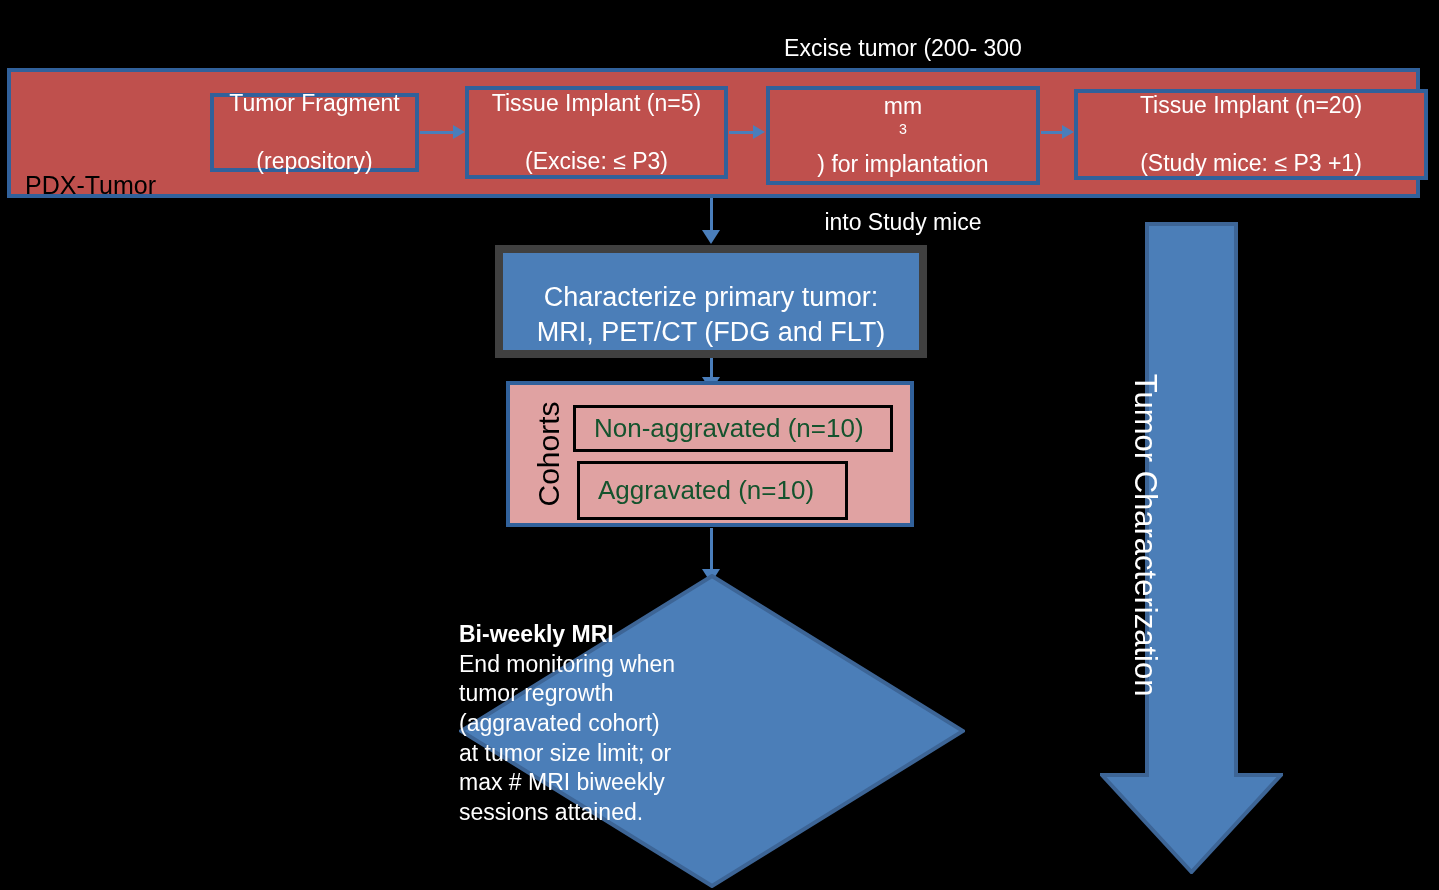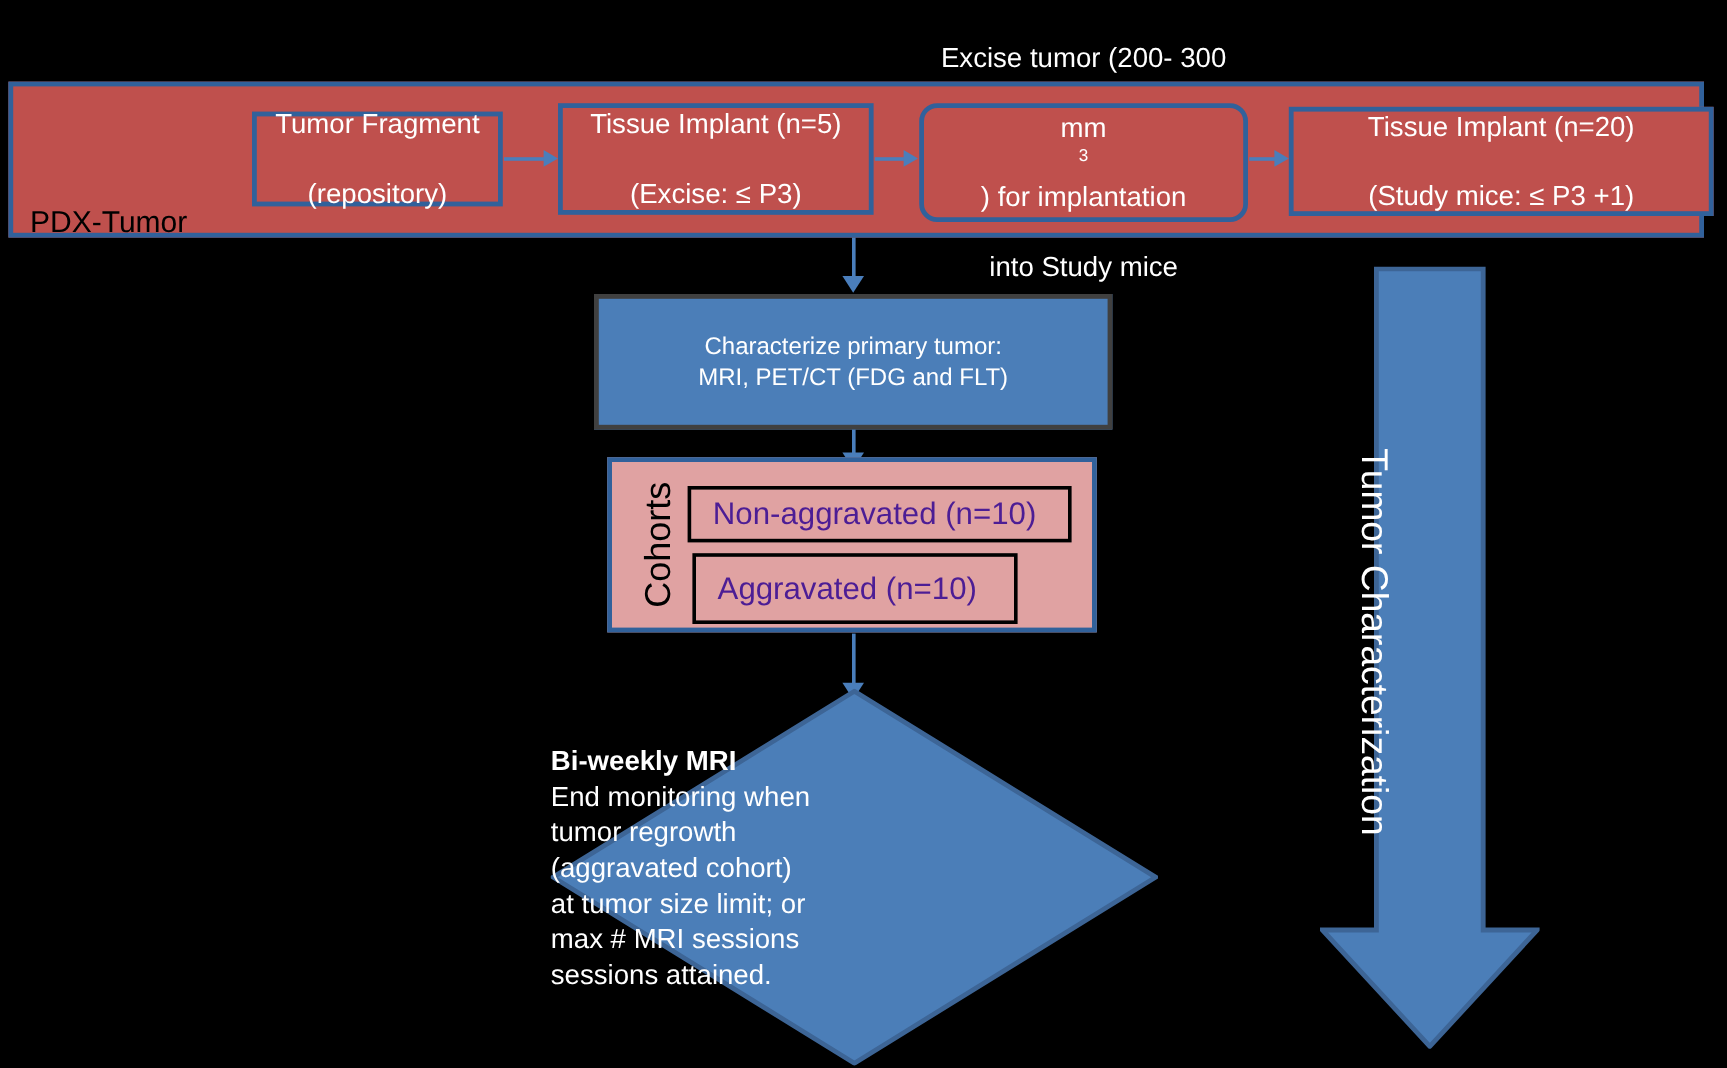--- a/index.html
+++ b/index.html
@@ -21,21 +21,21 @@
   }
 
   .pbox{
     position:absolute;box-sizing:border-box;
     background:#BF504D;border:4px solid #31619B;
     color:#fff;display:flex;align-items:center;justify-content:center;
     text-align:center;font-size:23px;line-height:1.26;
   }
   #box-fragment{left:210px;top:93px;width:209px;height:79px;}
   #box-implant-donor{left:465px;top:86px;width:263px;height:93px;text-align:center;}
-  #box-excise{left:766px;top:86px;width:274px;height:99px;border-radius:15px;}
+  #box-excise{left:766px;top:86px;width:274px;height:99px;}
   #box-implant-study{left:1074px;top:89px;width:354px;height:91px;}
   .pbox span{display:block;padding:0 6px;}
   sup{font-size:0.62em;vertical-align:super;line-height:0;}
 
   
   .hconn{position:absolute;height:3px;background:#4A7EBB;}
   .hconn::after{
     content:"";position:absolute;right:-11px;top:-6px;
     width:0;height:0;border-left:12px solid #4A7EBB;
     border-top:7px solid transparent;border-bottom:7px solid transparent;
@@ -51,38 +51,38 @@
     width:0;height:0;border-top:14px solid #4A7EBB;
     border-left:9px solid transparent;border-right:9px solid transparent;
   }
   #vconn-1{left:710px;top:198px;height:33px;}
   #vconn-2{left:710px;top:358px;height:20px;}
   #vconn-3{left:710px;top:528px;height:42px;}
 
   
   #box-characterize{
     position:absolute;left:495px;top:245px;width:432px;height:113px;
-    box-sizing:border-box;background:#4B7EB8;border:4px solid #404040;
-    color:#fff;font-size:20px;line-height:1.3;text-align:center;
-    display:flex;align-items:center;justify-content:center;
+    box-sizing:border-box;background:#4B7EB8;border:8px solid #404040;
+    color:#fff;font-size:27px;line-height:1.3;text-align:center;
+    display:flex;align-items:flex-end;justify-content:center;
   }
 
   
   #cohorts-group{
     position:absolute;left:506px;top:381px;width:408px;height:146px;
     box-sizing:border-box;background:#E0A2A2;border:4px solid #31619B;
   }
   #cohorts-label{
     position:absolute;left:-31px;top:52px;width:140px;
     transform:rotate(-90deg);text-align:center;
     color:#000;font-size:30px;white-space:nowrap;
   }
   .cohort-box{
     position:absolute;box-sizing:border-box;
-    background:#E0A2A2;border:3px solid #000;color:#4c1d95;
+    background:#E0A2A2;border:3px solid #000;color:#14532d;
     font-size:26px;display:flex;align-items:center;padding-left:18px;
   }
   #cohort-non-aggravated{left:63px;top:20px;width:320px;height:47px;}
   #cohort-aggravated{left:67px;top:76px;width:271px;height:59px;}
 
   
   #decision-diamond{
     position:absolute;left:459px;top:574px;width:506px;height:314px;
   }
   #decision-diamond svg{position:absolute;left:0;top:0;}
@@ -155,21 +155,21 @@
   <div id="decision-diamond">
     <svg width="506" height="314" viewBox="0 0 506 314">
       <polygon points="253,2 504,157 253,312 2,157" fill="#4B7EB8" stroke="#3D6596" stroke-width="4"></polygon>
     </svg>
     <div id="decision-text">
       <div id="decision-title">Bi-weekly MRI</div>
       <div>End monitoring when</div>
       <div>tumor regrowth</div>
       <div>(aggravated cohort)</div>
       <div>at tumor size limit; or</div>
-      <div>max # MRI sessions</div>
+      <div>max # MRI biweekly</div>
       <div>sessions attained.</div>
     </div>
   </div>
 
   <div id="tumor-char-arrow">
     <svg width="183" height="652" viewBox="0 0 183 652">
       <polygon points="47,2 136,2 136,553 181,553 91.5,650 2,553 47,553" fill="#4B7EB8" stroke="#3D6596" stroke-width="4"></polygon>
     </svg>
     <div id="tumor-char-arrow-label">Tumor Characterization</div>
   </div>

